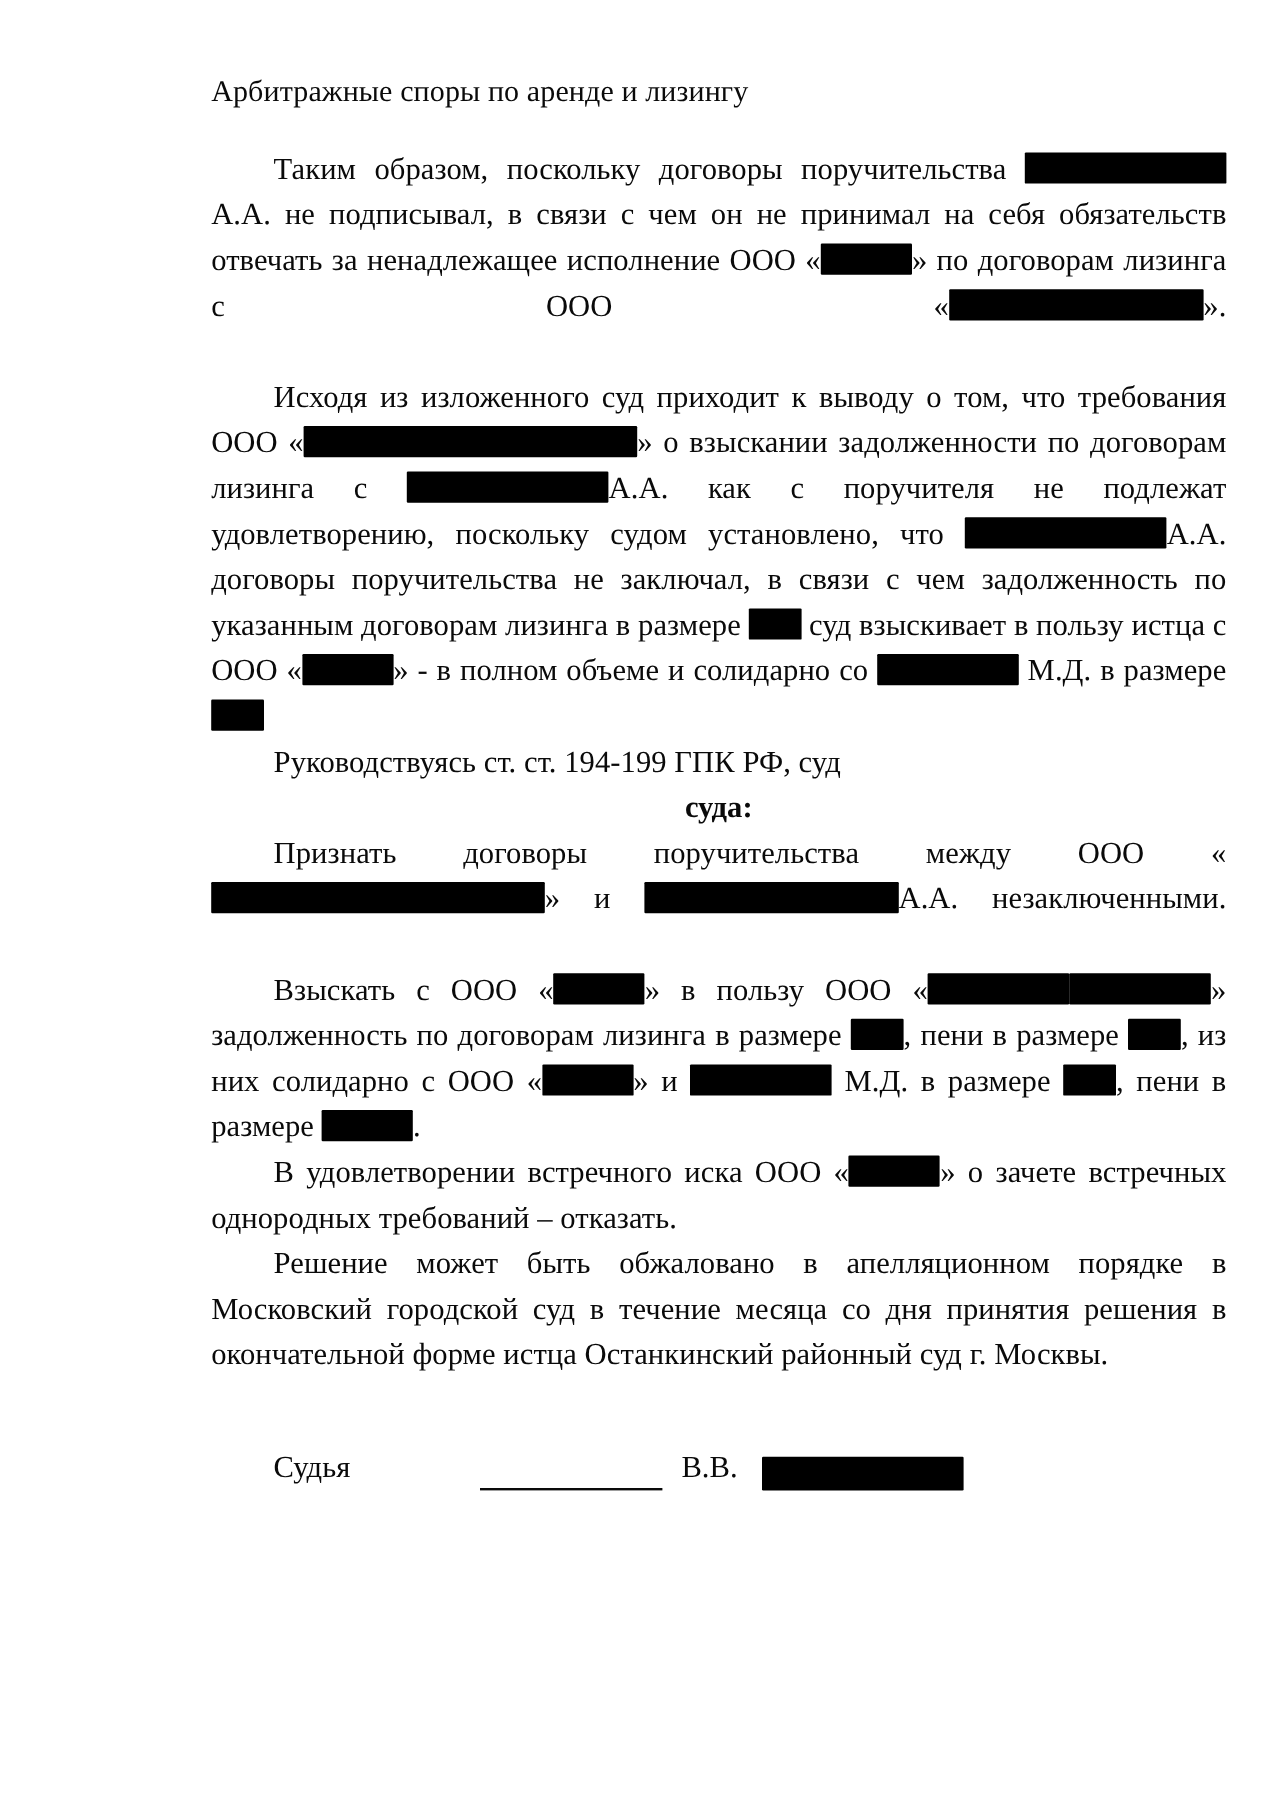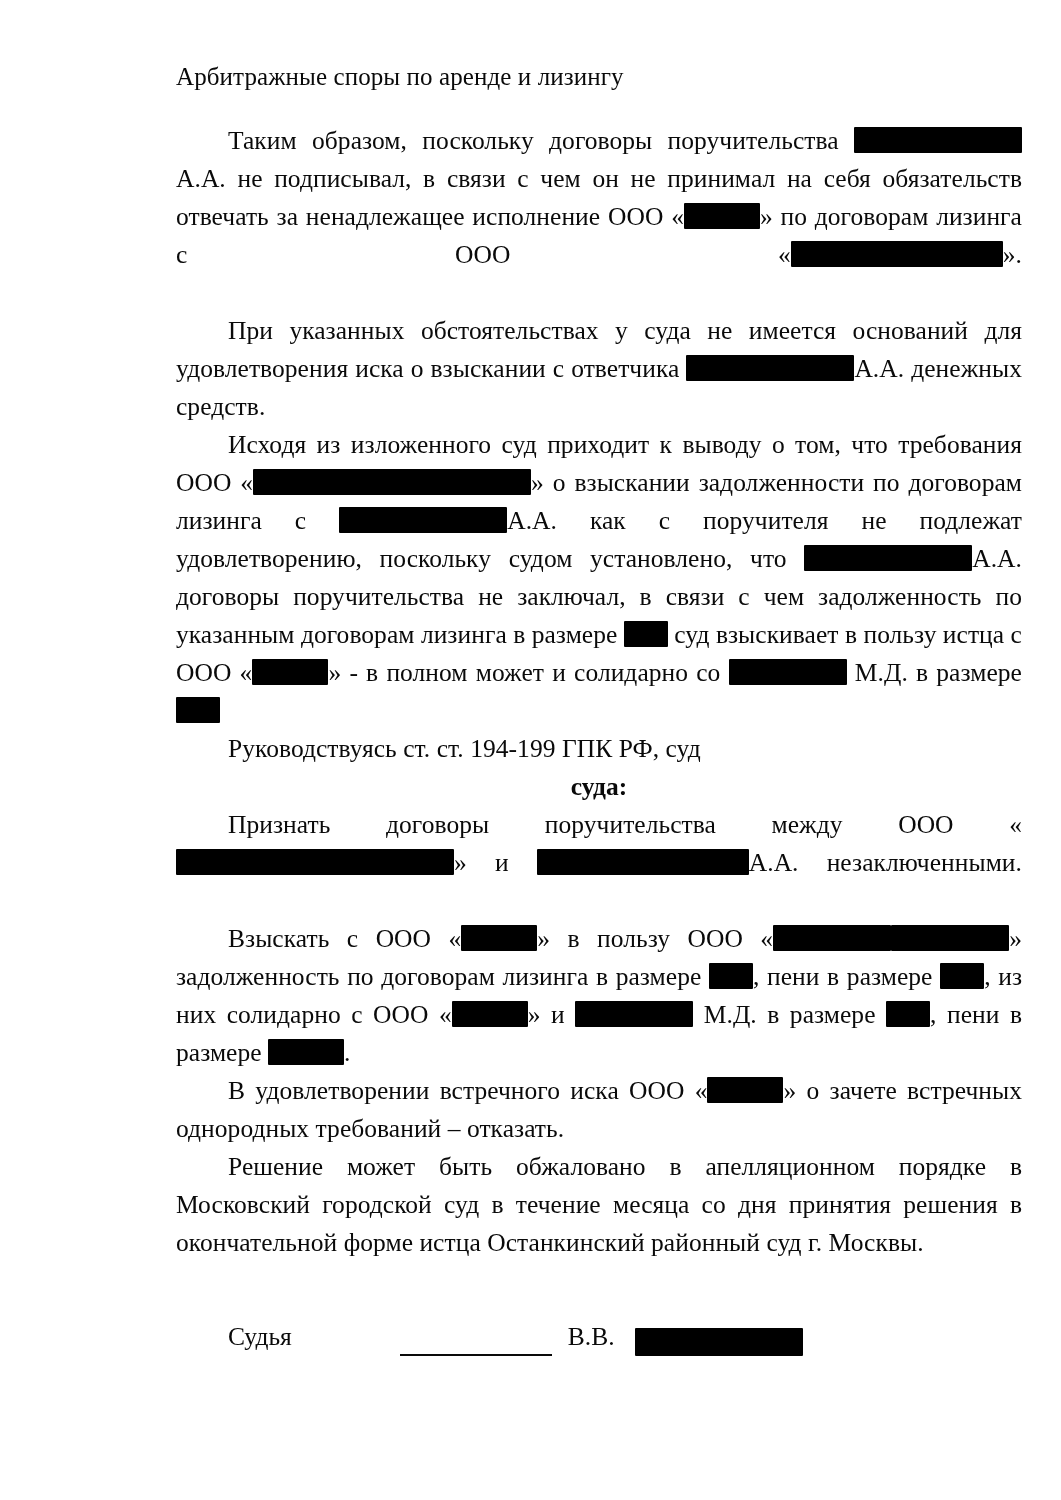--- a/index.html
+++ b/index.html
@@ -98,29 +98,26 @@
 
   <div class="header-line">Арбитражные споры по аренде и лизингу</div>
 
   <div class="body-block">
 
     <p class="para j"><span>Таким образом, поскольку договоры поручительства</span>
       <span class="redact r-xl"></span>
       <span>А.А. не подписывал, в связи с чем он не принимал на себя обязательств отвечать за ненадлежащее исполнение ООО «</span><span class="redact r-md"></span><span>» по договорам лизинга с ООО «</span><span class="redact r-xxl"></span><span>».</span>
     </p>
 
-    <p class="para"><span>При указанных обстоятельствах у суда не имеется оснований для удовлетворения иска о взыскании с ответчика</span>
-      <span class="redact r-xl"></span><span>А.А. денежных средств.</span>
-    </p>
 
     <p class="para"><span>Исходя из изложенного суд приходит к выводу о том, что требования ООО «</span><span class="redact r-wide"></span><span>» о взыскании задолженности по договорам лизинга с</span>
       <span class="redact r-xl"></span><span>А.А. как с поручителя не подлежат удовлетворению, поскольку судом установлено, что</span>
       <span class="redact r-xl"></span><span>А.А. договоры поручительства не заключал, в связи с чем задолженность по указанным договорам лизинга в размере</span>
       <span class="redact r-sm"></span>
-      <span>суд взыскивает в пользу истца с ООО «</span><span class="redact r-md"></span><span>» - в полном может и солидарно со</span>
+      <span>суд взыскивает в пользу истца с ООО «</span><span class="redact r-md"></span><span>» - в полном объеме и солидарно со</span>
       <span class="redact r-lg"></span>
       <span>М.Д. в размере</span>
       <span class="redact r-sm"></span>
     </p>
 
     <p class="para">Руководствуясь ст. ст. 194-199 ГПК РФ, суд</p>
 
     <p class="para center">суда:</p>
 
     <p class="para j"><span>Признать договоры поручительства между ООО «</span><span class="redact r-wide"></span><span>» и</span>

